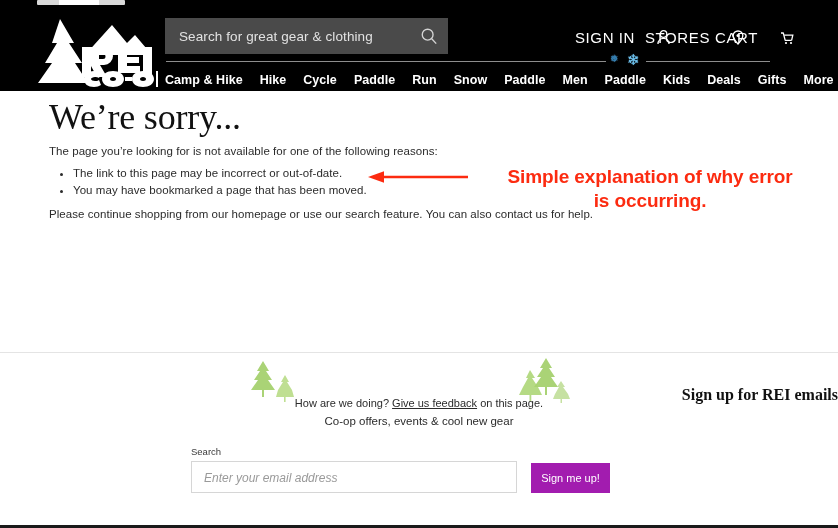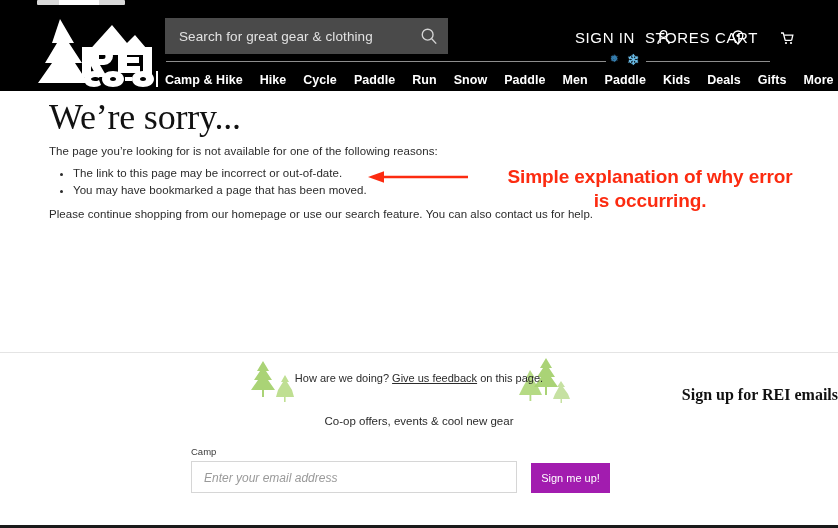--- a/index.html
+++ b/index.html
@@ -254,21 +254,21 @@
   .trees-right {
     position: absolute;
     left: 518px;
     top: 76px;
     width: 56px;
     height: 46px;
   }
   .fb-text {
     position: absolute;
     left: 0;
-    top: 91px;
+    top: 116px;
     width: 838px;
     text-align: center;
     font-size: 11px;
     color: #2b2b2b;
   }
   .fb-link {
     color: #2b2b2b;
     text-decoration: underline;
     cursor: pointer;
   }
@@ -488,17 +488,17 @@
         <span>How are we doing? </span><a class="fb-link">Give us feedback</a><span> on this page.</span>
       </div>
     </div>
 
     <div class="hr"></div>
 
     <div class="signup-title">Sign up for REI emails</div>
     <div class="signup-sub">Co-op offers, events &amp; cool new gear</div>
   </div>
 
-  <div class="email-label">Camp</div>
+  <div class="email-label">Search</div>
   <input class="email-input" type="text" placeholder="Enter your email address" style="">
   <button class="signup-btn">Sign me up!</button>
 
 </div>
 
 </body></html>

